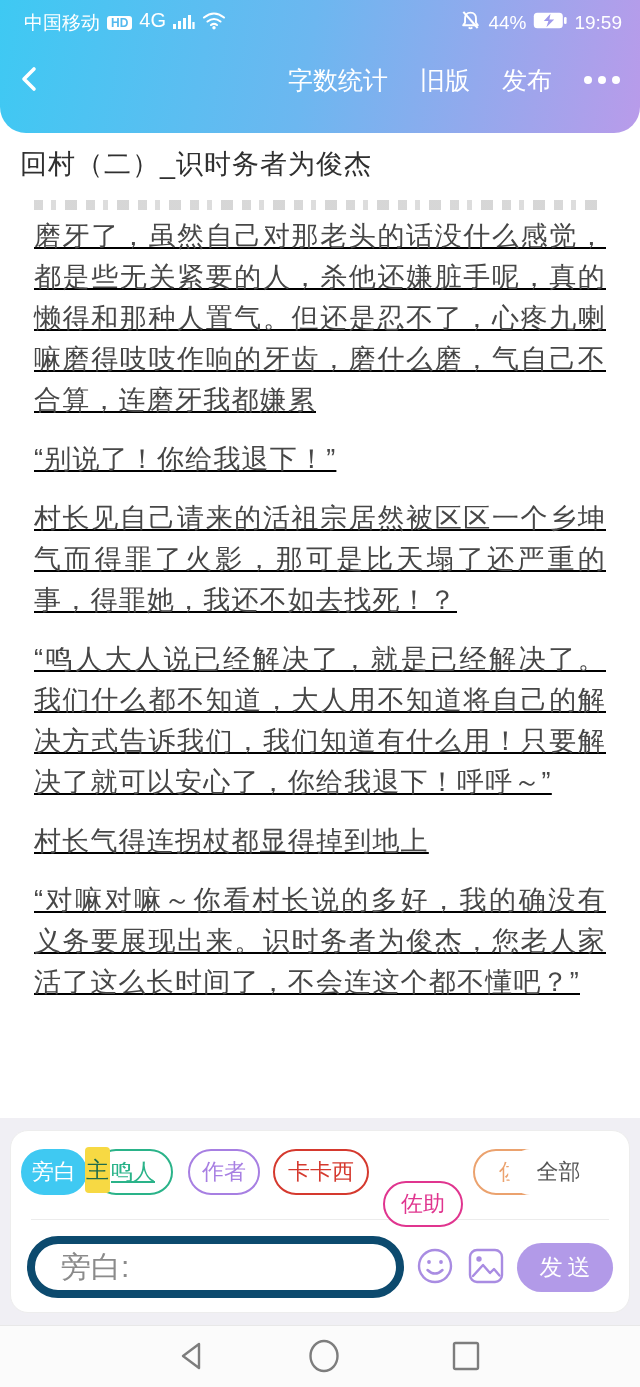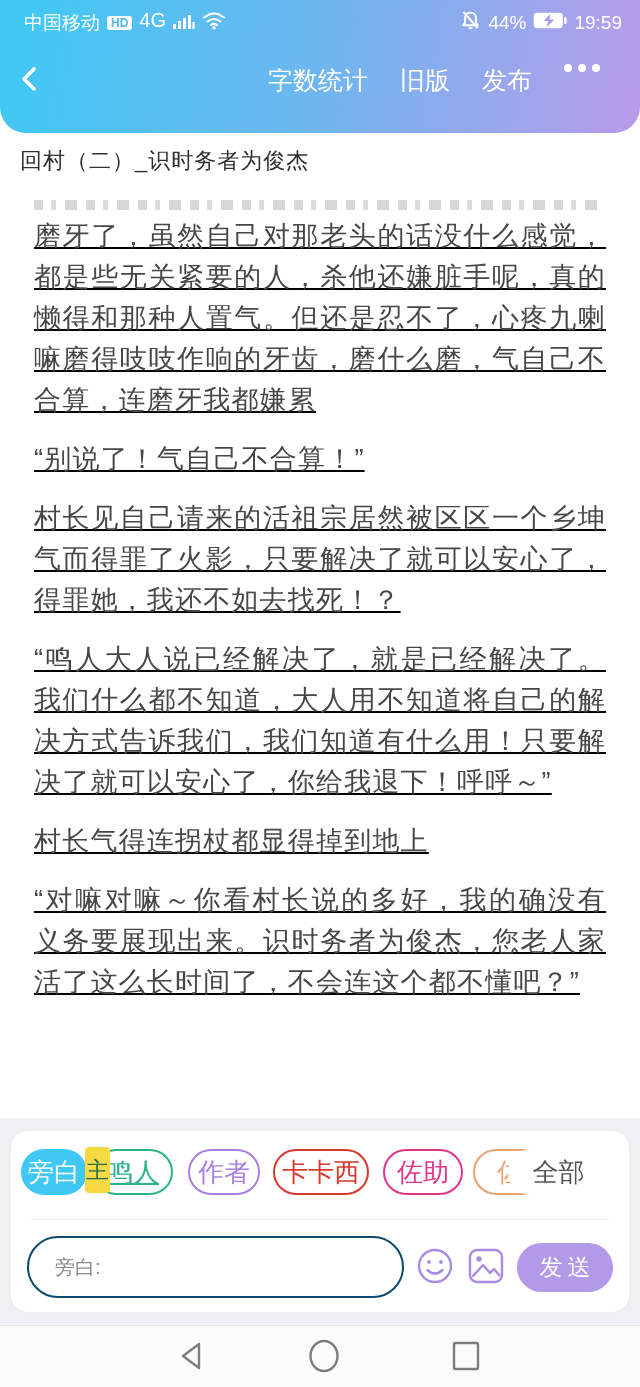--- a/index.html
+++ b/index.html
@@ -12,63 +12,63 @@
          border-radius:0 0 26px 26px; color:#fff; }
   .status { display:flex; justify-content:space-between; align-items:center;
             padding:10px 18px 0 24px; font-size:19px;gap:46px; }
   .s-left,.s-right { display:flex; align-items:center; gap:7px; }
   .hd { background:#fff; color:#54b9ee; font-size:12px; font-weight:bold;
         border-radius:3px; padding:1px 4px; line-height:1; }
   .net { font-size:20px; margin-top:-6px; }
   .navrow { position:absolute; top:48px; left:0; right:0; height:64px;
             display:flex; align-items:center; }
   .backbtn { margin-left:18px; background:none; border:none; cursor:pointer; display:flex; }
-  .hmenu { margin-left:auto; display:flex; align-items:flex-start; gap:32px;
-           padding-right:40px; font-size:25px; color:#fff; }
+  .hmenu { margin-left:auto; display:flex; align-items:center; gap:32px;
+           padding-right:20px; font-size:25px; color:#fff; }
   .hmenu span { cursor:pointer; }
   .dots { display:flex; gap:6px; align-items:center; cursor:pointer; }
   .dots i { width:8px; height:8px; border-radius:50%; background:#fff; }
 
   
   .title { position:absolute; top:146px; left:20px; right:20px;
-           font-size:22px; color:#2f2f2f; letter-spacing:1px; white-space:nowrap; }
+           font-size:27px; color:#2f2f2f; letter-spacing:1px; white-space:nowrap; }
   .content { position:absolute; top:198px; left:0; width:640px; height:920px;
              overflow:hidden; padding:0 34px;text-decoration:underline; }
   .clip-top { height:10px; margin:2px 0 6px;
      background:repeating-linear-gradient(90deg,#a9a9a9 0 9px,transparent 9px 17px,
         #b3b3b3 17px 22px,transparent 22px 31px,#a5a5a5 31px 43px,transparent 43px 52px);
      opacity:.45; }
   .content p { font-size:27px; line-height:41px; letter-spacing:1.2px;
                color:#474747; margin-bottom:18px; text-align:justify; }
 
   
   .dock { position:absolute; top:1118px; left:0; width:640px; height:207px; background:#f0eff4; }
   .card { position:absolute; top:12px; left:10px; width:620px; height:183px;
           background:#fff; border:1px solid #ededed; border-radius:18px; }
   .chips { position:relative; height:54px; margin-top:16px; }
   .chip { position:absolute; top:2px; height:46px; border:2px solid var(--c);
-          border-radius:24px; background:#fff; color:var(--c); font-size:26px;
+          border-radius:24px; background:#fff; color:var(--c); font-size:22px;
           display:flex; align-items:center; justify-content:center; cursor:pointer;
           font-family:inherit;text-align:right; }
   .chip.sel { background:var(--c); color:#fff; }
   .c0{ left:10px;  width:66px; }
   .c1{ left:82px;  width:80px;text-decoration:underline; }
   .c2{ left:177px; width:72px; }
   .c3{ left:262px; width:96px; }
-  .c4{ left:372px; width:80px; }
+  .c4{ left:372px; width:80px;margin-top:32px; }
   .c5{ left:462px; width:74px; }
   .c6{ left:497px; width:101px; border-color:#e3e3e3; color:#555; z-index:3; }
   .badge { position:absolute; left:74px; top:0; width:25px; height:46px;
            background:var(--bc); color:#1f6b4d; font-size:23px; border-radius:4px;
            display:flex; align-items:center; justify-content:center; z-index:2; }
   .divider { height:1px; background:#ececec; margin:18px 20px 0; }
   .inputrow { display:flex; align-items:center; margin:16px 16px 0; gap:11px; }
-  .msg-input { flex:1; height:62px; border:2px solid #0c4a6e; border-radius:31px;
+  .msg-input { flex:1; height:62px; border:8px solid #0c4a6e; border-radius:31px;
                display:flex; align-items:center; padding-left:26px;
-               color:#8b8b8b; font-size:20px; cursor:text; background:#fff; }
+               color:#8b8b8b; font-size:30px; cursor:text; background:#fff; }
   .iconbtn { background:none; border:none; cursor:pointer; display:flex; padding:0; }
   .send { width:96px; height:49px; border:none; border-radius:27px; background:var(--c);
           color:#fff; font-size:23px; letter-spacing:5px; padding-left:5px;
           cursor:pointer; font-family:inherit; }
 
   
   .sysnav { position:absolute; top:1325px; left:0; width:640px; height:62px;
             background:#fbfbfb; border-top:1px solid #e8e8e8; }
   .sysnav .nbtn { position:absolute; top:0; height:62px; display:flex;
                   align-items:center; background:none; border:none; cursor:pointer; }
@@ -147,22 +147,22 @@
           </span>
       </nav>
     </div>
   </header>
 
   <div class="title">回村（二）_识时务者为俊杰</div>
 
   <main class="content">
     <div class="clip-top"></div>
     <p>磨牙了，虽然自己对那老头的话没什么感觉，都是些无关紧要的人，杀他还嫌脏手呢，真的懒得和那种人置气。但还是忍不了，心疼九喇嘛磨得吱吱作响的牙齿，磨什么磨，气自己不合算，连磨牙我都嫌累</p>
-    <p>“别说了！气自己不合算！”</p>
-    <p>村长见自己请来的活祖宗居然被区区一个乡坤气而得罪了火影，只要解决了就可以安心了，得罪她，我还不如去找死！？</p>
+    <p>“别说了！你给我退下！”</p>
+    <p>村长见自己请来的活祖宗居然被区区一个乡坤气而得罪了火影，那可是比天塌了还严重的事，得罪她，我还不如去找死！？</p>
     <p>“鸣人大人说已经解决了，就是已经解决了。我们什么都不知道，大人用不知道将自己的解决方式告诉我们，我们知道有什么用！只要解决了就可以安心了，你给我退下！呼呼～”</p>
     <p>村长气得连拐杖都显得掉到地上</p>
     <p>“对嘛对嘛～你看村长说的多好，我的确没有义务要展现出来。识时务者为俊杰，您老人家活了这么长时间了，不会连这个都不懂吧？”</p>
   </main>
 
   <div class="dock">
     <div class="card">
 
       <div class="chips">
         <button class="chip sel c0" style="--c: #3fc9f2;">旁白</button>

